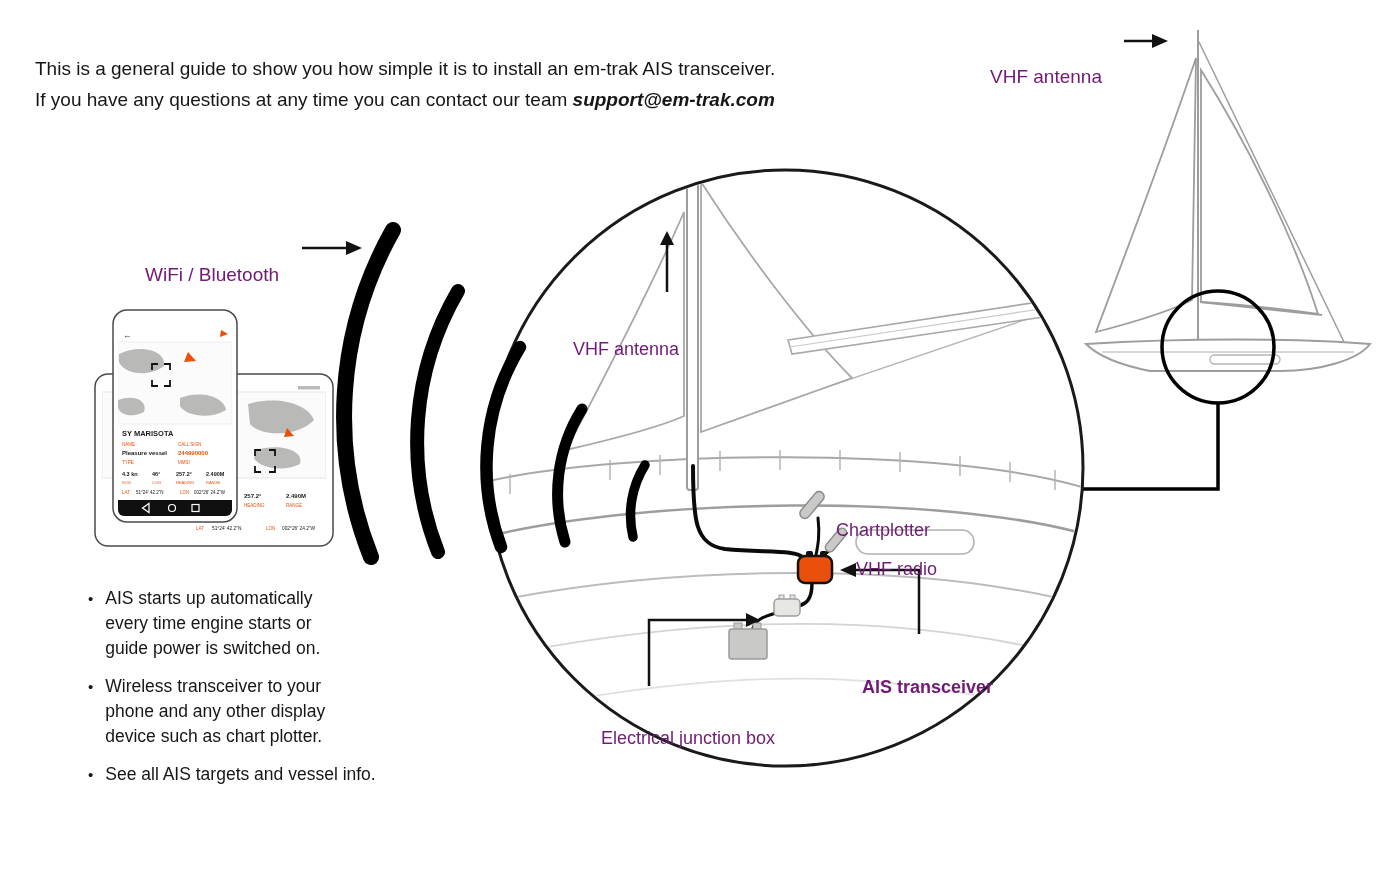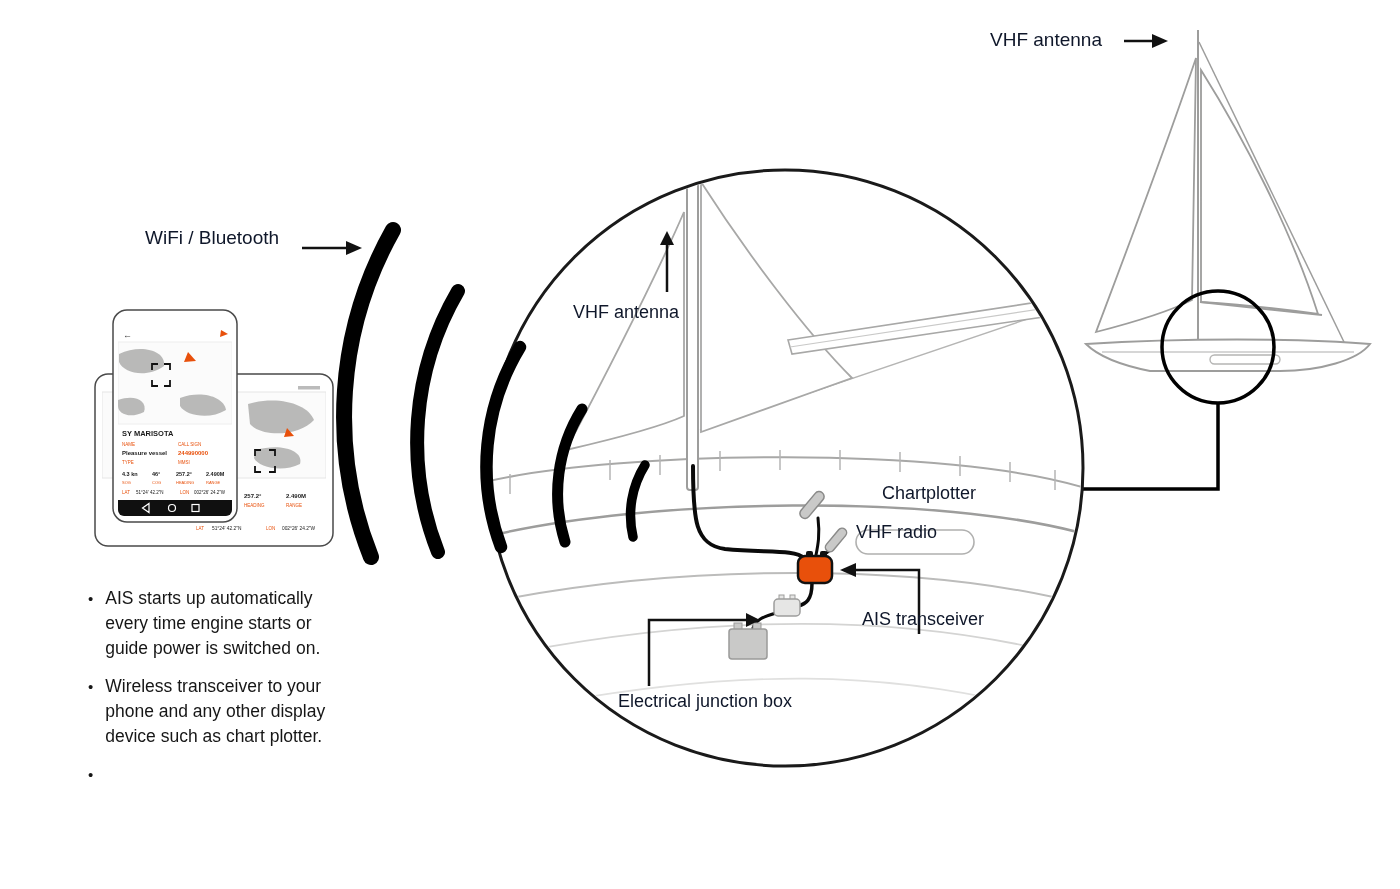--- a/index.html
+++ b/index.html
@@ -1,21 +1,21 @@
 <!DOCTYPE html>
 <html><head>
 <meta charset="utf-8">
 <style>
   html,body{margin:0;padding:0;background:#fff;}
   .stage{
     position:relative;width:1400px;height:889px;background:#ffffff;overflow:hidden;
     font-family:"Liberation Sans", sans-serif;color:#1a1a1a;
   }
   .stage svg{position:absolute;left:0;top:0;}
-  .lbl{position:absolute;white-space:nowrap;font-size:18px;color:#0f172a;}
+  .lbl{position:absolute;white-space:nowrap;font-size:18px;color:#701a75;margin-top:37px;}
   .lbl-lg{font-size:19px;}
   .intro{position:absolute;left:35px;top:53px;font-size:19px;line-height:31px;color:#161616;}
   .bullets{position:absolute;left:88px;top:586px;list-style:none;margin:0;padding:0;
     font-size:17.5px;line-height:25px;color:#161616;}
   .bullets li{display:flex;gap:12px;margin-bottom:13px;width:245px;}
   .bullets li:last-child{width:330px;white-space:nowrap;}
   .bullets .dot{flex:0 0 auto;font-size:15px;line-height:25px;}
 </style>
 </head>
 <body>
@@ -172,36 +172,41 @@
         <text x="194" y="494" font-size="4.5" fill="#1a1a1a">002°26' 24.2"W</text>
 
         <rect x="118" y="500" width="114" height="16" fill="#101010"></rect>
         <polygon points="149,503.5 149,512.5 142.5,508" fill="none" stroke="#ffffff" stroke-width="1.2"></polygon>
         <circle cx="172" cy="508" r="3.5" fill="none" stroke="#ffffff" stroke-width="1.2"></circle>
         <rect x="192" y="504.5" width="7" height="7" fill="none" stroke="#ffffff" stroke-width="1.2"></rect>
       </g>
     </g>
   </svg>
 
+  <div class="intro">
+    <div>This is a general guide to show you how simple it is to install an em-trak AIS transceiver.</div>
+    <div><span>If you have any questions at any time you can contact our team </span><b><i><span>support@em-trak.com</span></i></b></div>
+  </div>
 
   <div class="lbl lbl-lg" style="left:145px;top:227px;">WiFi / Bluetooth</div>
   <div class="lbl lbl-lg" style="left:990px;top:29px;">VHF antenna</div>
   <div class="lbl" style="left:573px;top:302px;">VHF antenna</div>
-  <div class="lbl" style="left:882px;top:483px;">Chartplotter</div>
+  <div class="lbl" style="left:836px;top:483px;">Chartplotter</div>
   <div class="lbl" style="left:856px;top:522px;">VHF radio</div>
-  <div class="lbl" style="left:862px;top:609px;">AIS transceiver</div>
-  <div class="lbl" style="left:618px;top:691px;">Electrical junction box</div>
+  <div class="lbl" style="left:862px;top:640px;font-weight:bold;">AIS transceiver</div>
+  <div class="lbl" style="left:601px;top:691px;">Electrical junction box</div>
 
   <ul class="bullets">
     <li>
         <span class="dot">•</span>
         <span>AIS starts up automatically every time engine starts or guide power is switched on.</span>
       </li>
     <li>
         <span class="dot">•</span>
         <span>Wireless transceiver to your phone and any other display device such as chart plotter.</span>
       </li>
     <li>
         <span class="dot">•</span>
+        <span>See all AIS targets and vessel info.</span>
       </li>
   </ul>
 
 </div>
 
 </body></html>

